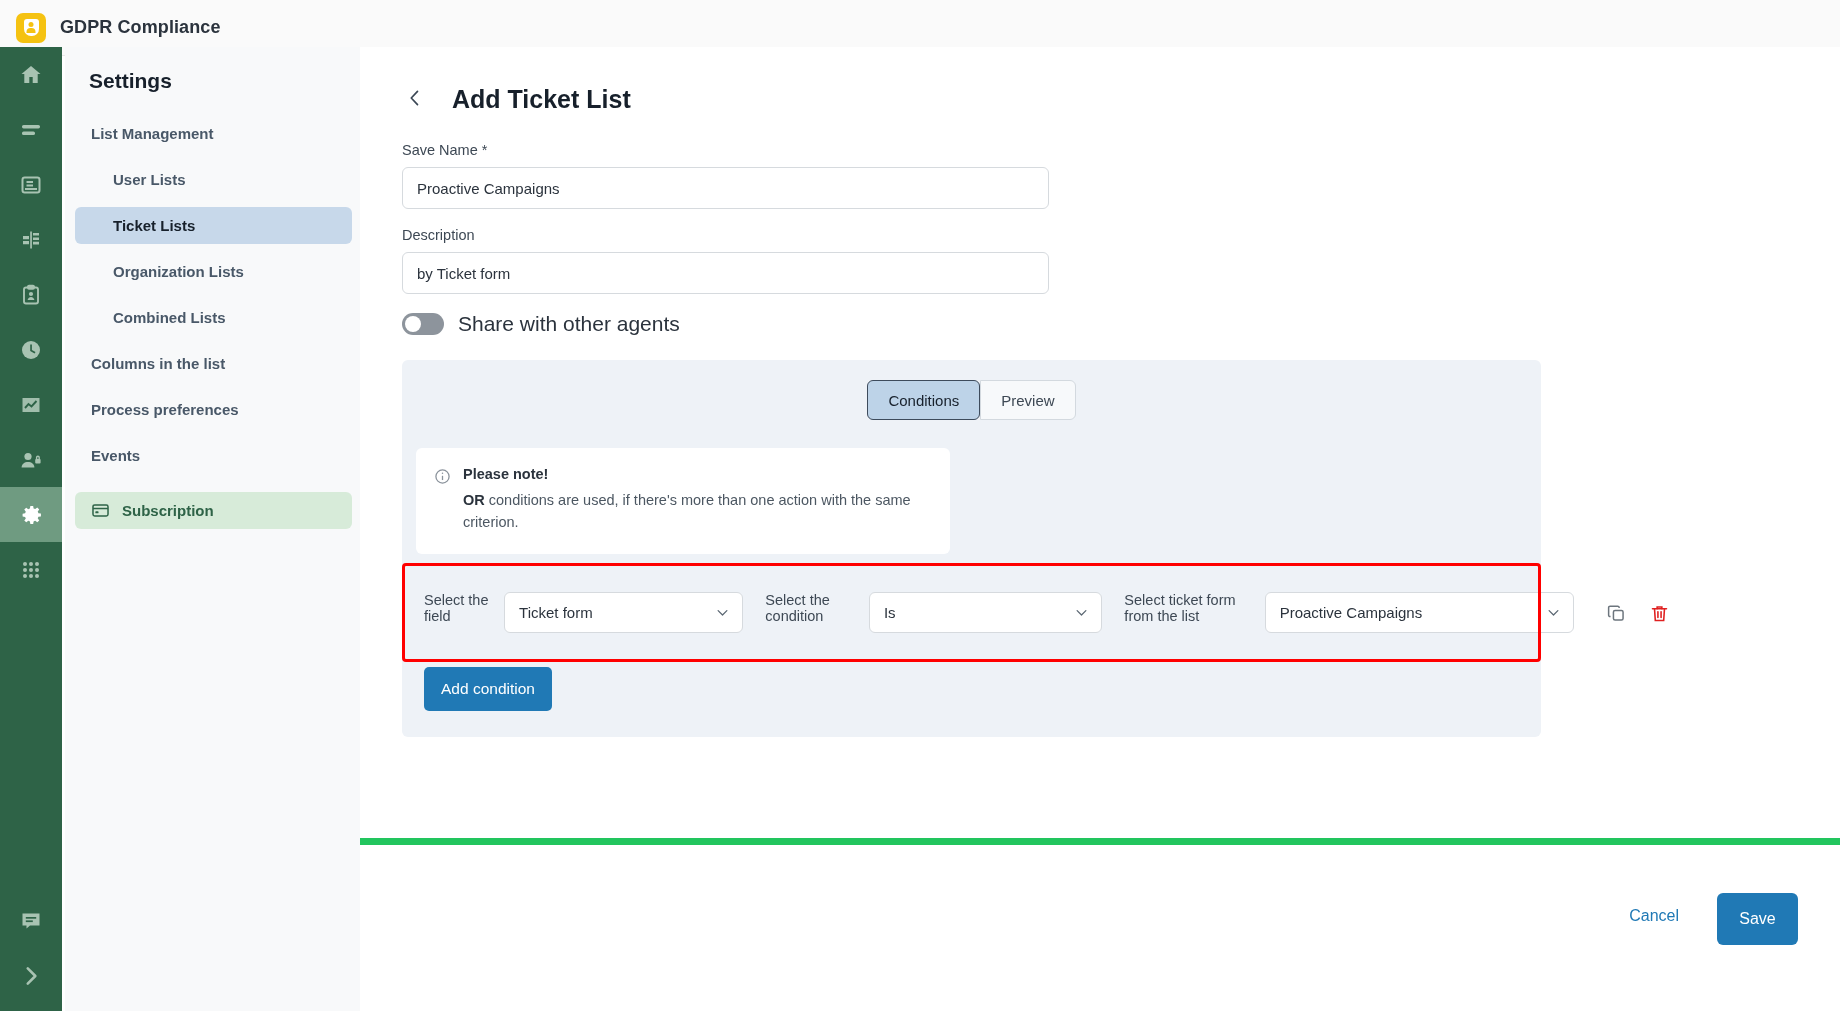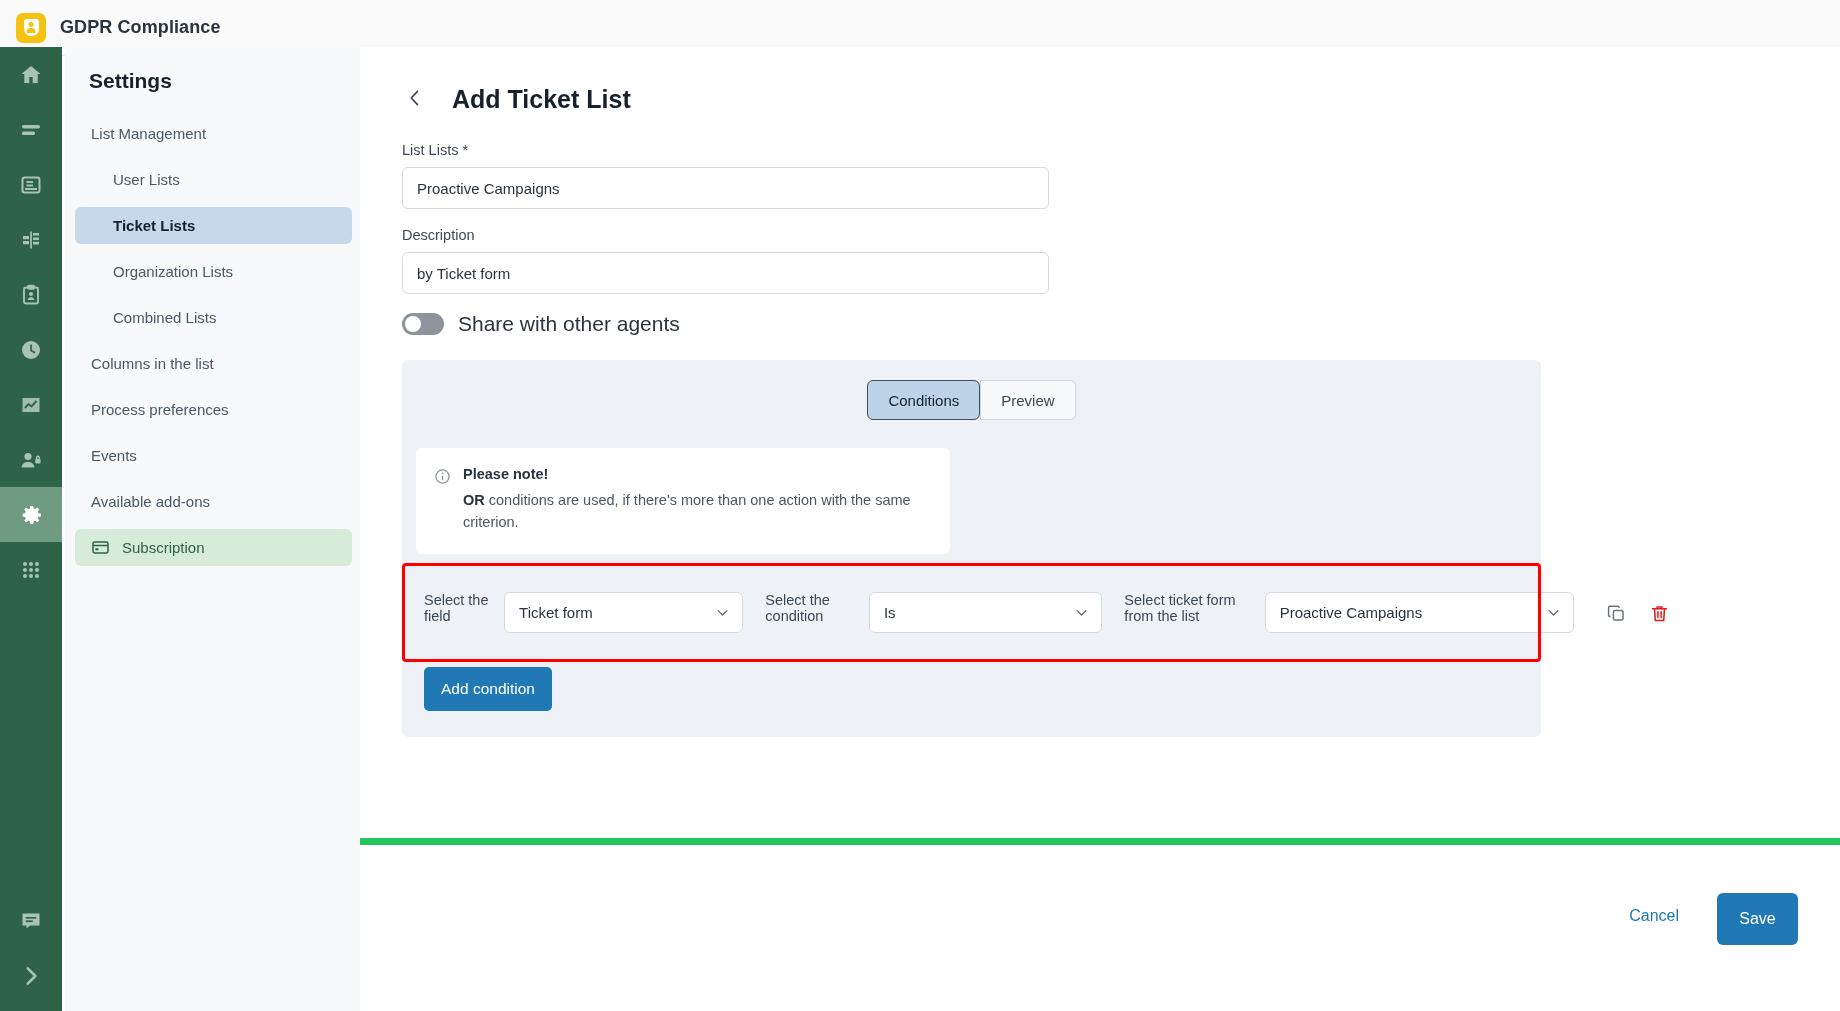--- a/index.html
+++ b/index.html
@@ -64,20 +64,21 @@
   }
   .settings-title {
     font-size: 21px; font-weight: 700; color: #17202b;
     padding: 0 0 0 24px; margin-bottom: 22px;
   }
   .nav-item {
     height: 37px; margin: 0 10px 0 10px; padding-left: 16px;
     display: flex; align-items: center;
     font-size: 15px; color: #495868; border-radius: 6px; cursor: pointer;
     white-space: nowrap;
+    font-weight: bold;
   }
   .nav-item.sub { padding-left: 38px; }
   .nav-item.selected {
     background: #c7d8ea; color: #17202b; font-weight: 600;
   }
   .nav-item.green {
     background: #d7ebd9; color: #2e6347;
   }
   .nav-item .ci { margin-right: 12px; display: flex; align-items: center; }
   .nav-gap { height: 9px; }
@@ -343,23 +344,20 @@
     </div>
     <div class="nav-gap"></div>
     <div class="nav-item">
       <span>Process preferences</span>
     </div>
     <div class="nav-gap"></div>
     <div class="nav-item">
       <span>Events</span>
     </div>
     <div class="nav-gap"></div>
-    <div class="nav-item">
-      <span>Available add-ons</span>
-    </div>
     <div class="nav-gap"></div>
     <div class="nav-item green">
       <span class="ci">
         <svg width="19" height="19" viewBox="0 0 24 24" fill="none" stroke="#2e6347" stroke-width="1.9">
             <rect x="2.5" y="5" width="19" height="14" rx="2.2"></rect>
             <line x1="2.5" y1="9.5" x2="21.5" y2="9.5"></line>
             <rect x="5.5" y="13" width="4" height="2.6" rx=".8" fill="#2e6347" stroke="none"></rect>
           </svg>
       </span>
       <span>Subscription</span>
@@ -373,21 +371,21 @@
         <div class="back-btn">
           <span>
             <svg width="20" height="20" viewBox="0 0 24 24" fill="none" stroke="#3a4654" stroke-width="2" stroke-linecap="round" stroke-linejoin="round">
                 <polyline points="15,4 7.5,12 15,20"></polyline>
               </svg>
           </span>
         </div>
         <div class="page-title">Add Ticket List</div>
       </div>
 
-      <div class="field-label">List Lists *</div>
+      <div class="field-label">Save Name *</div>
       <input class="text-input" type="text" value="Proactive Campaigns" placeholder="List name" style="">
 
       <div class="gap18"></div>
 
       <div class="field-label">Description</div>
       <input class="text-input" type="text" value="by Ticket form" placeholder="Description" style="">
 
       <div class="toggle-row">
         <div class="toggle">
           <div class="knob"></div>

